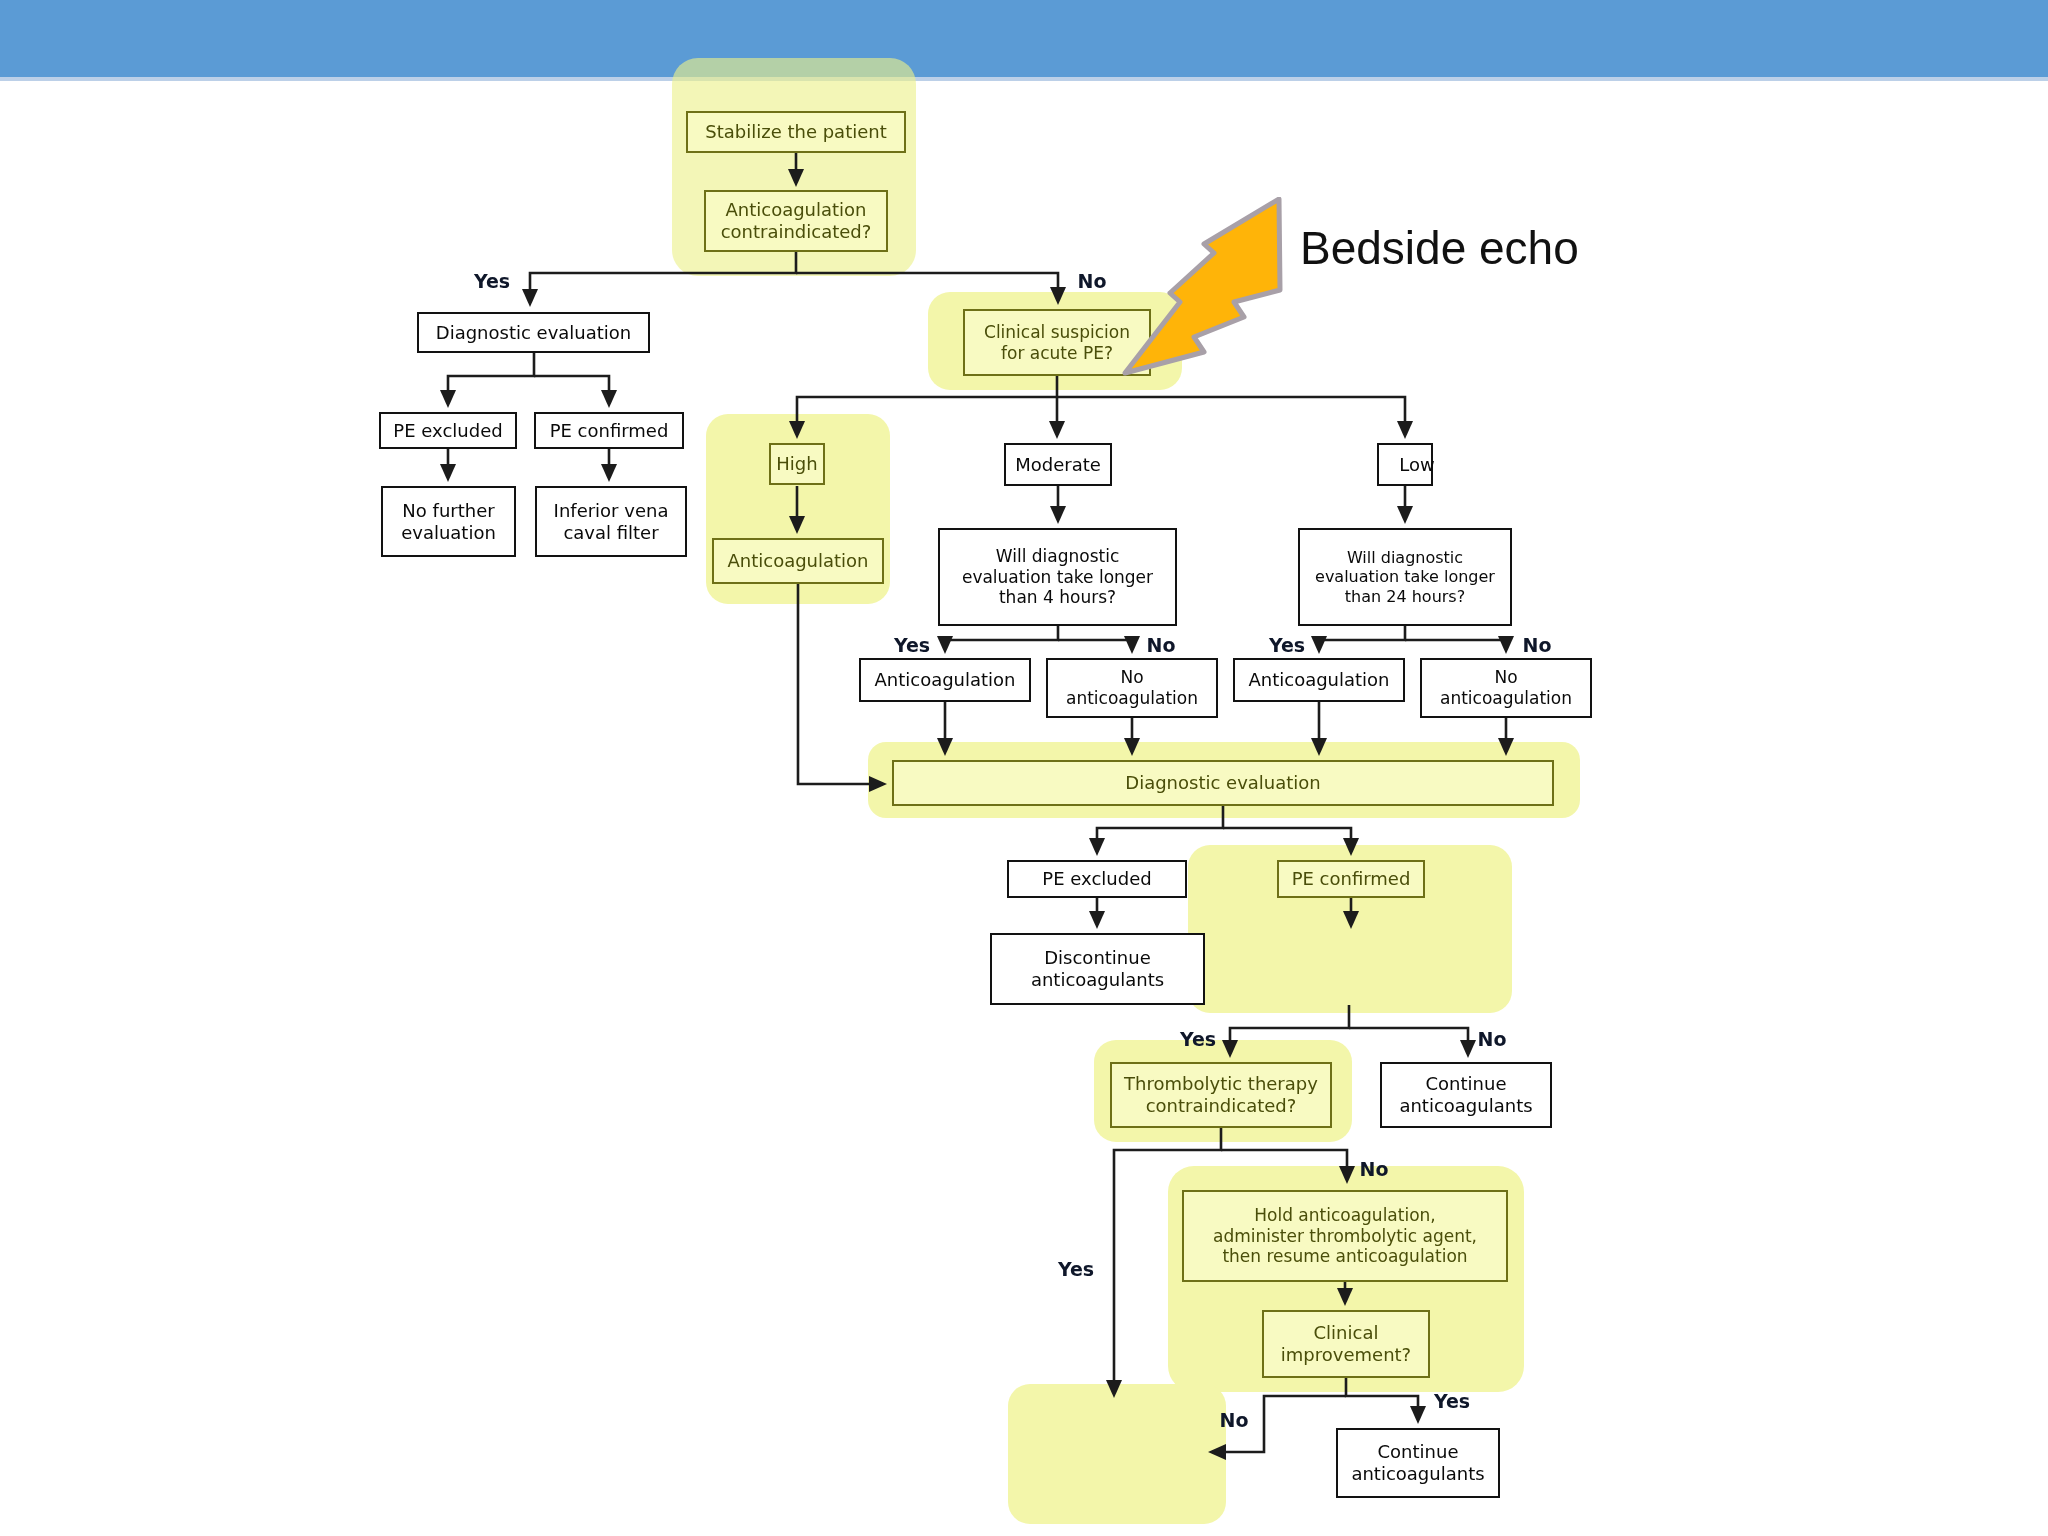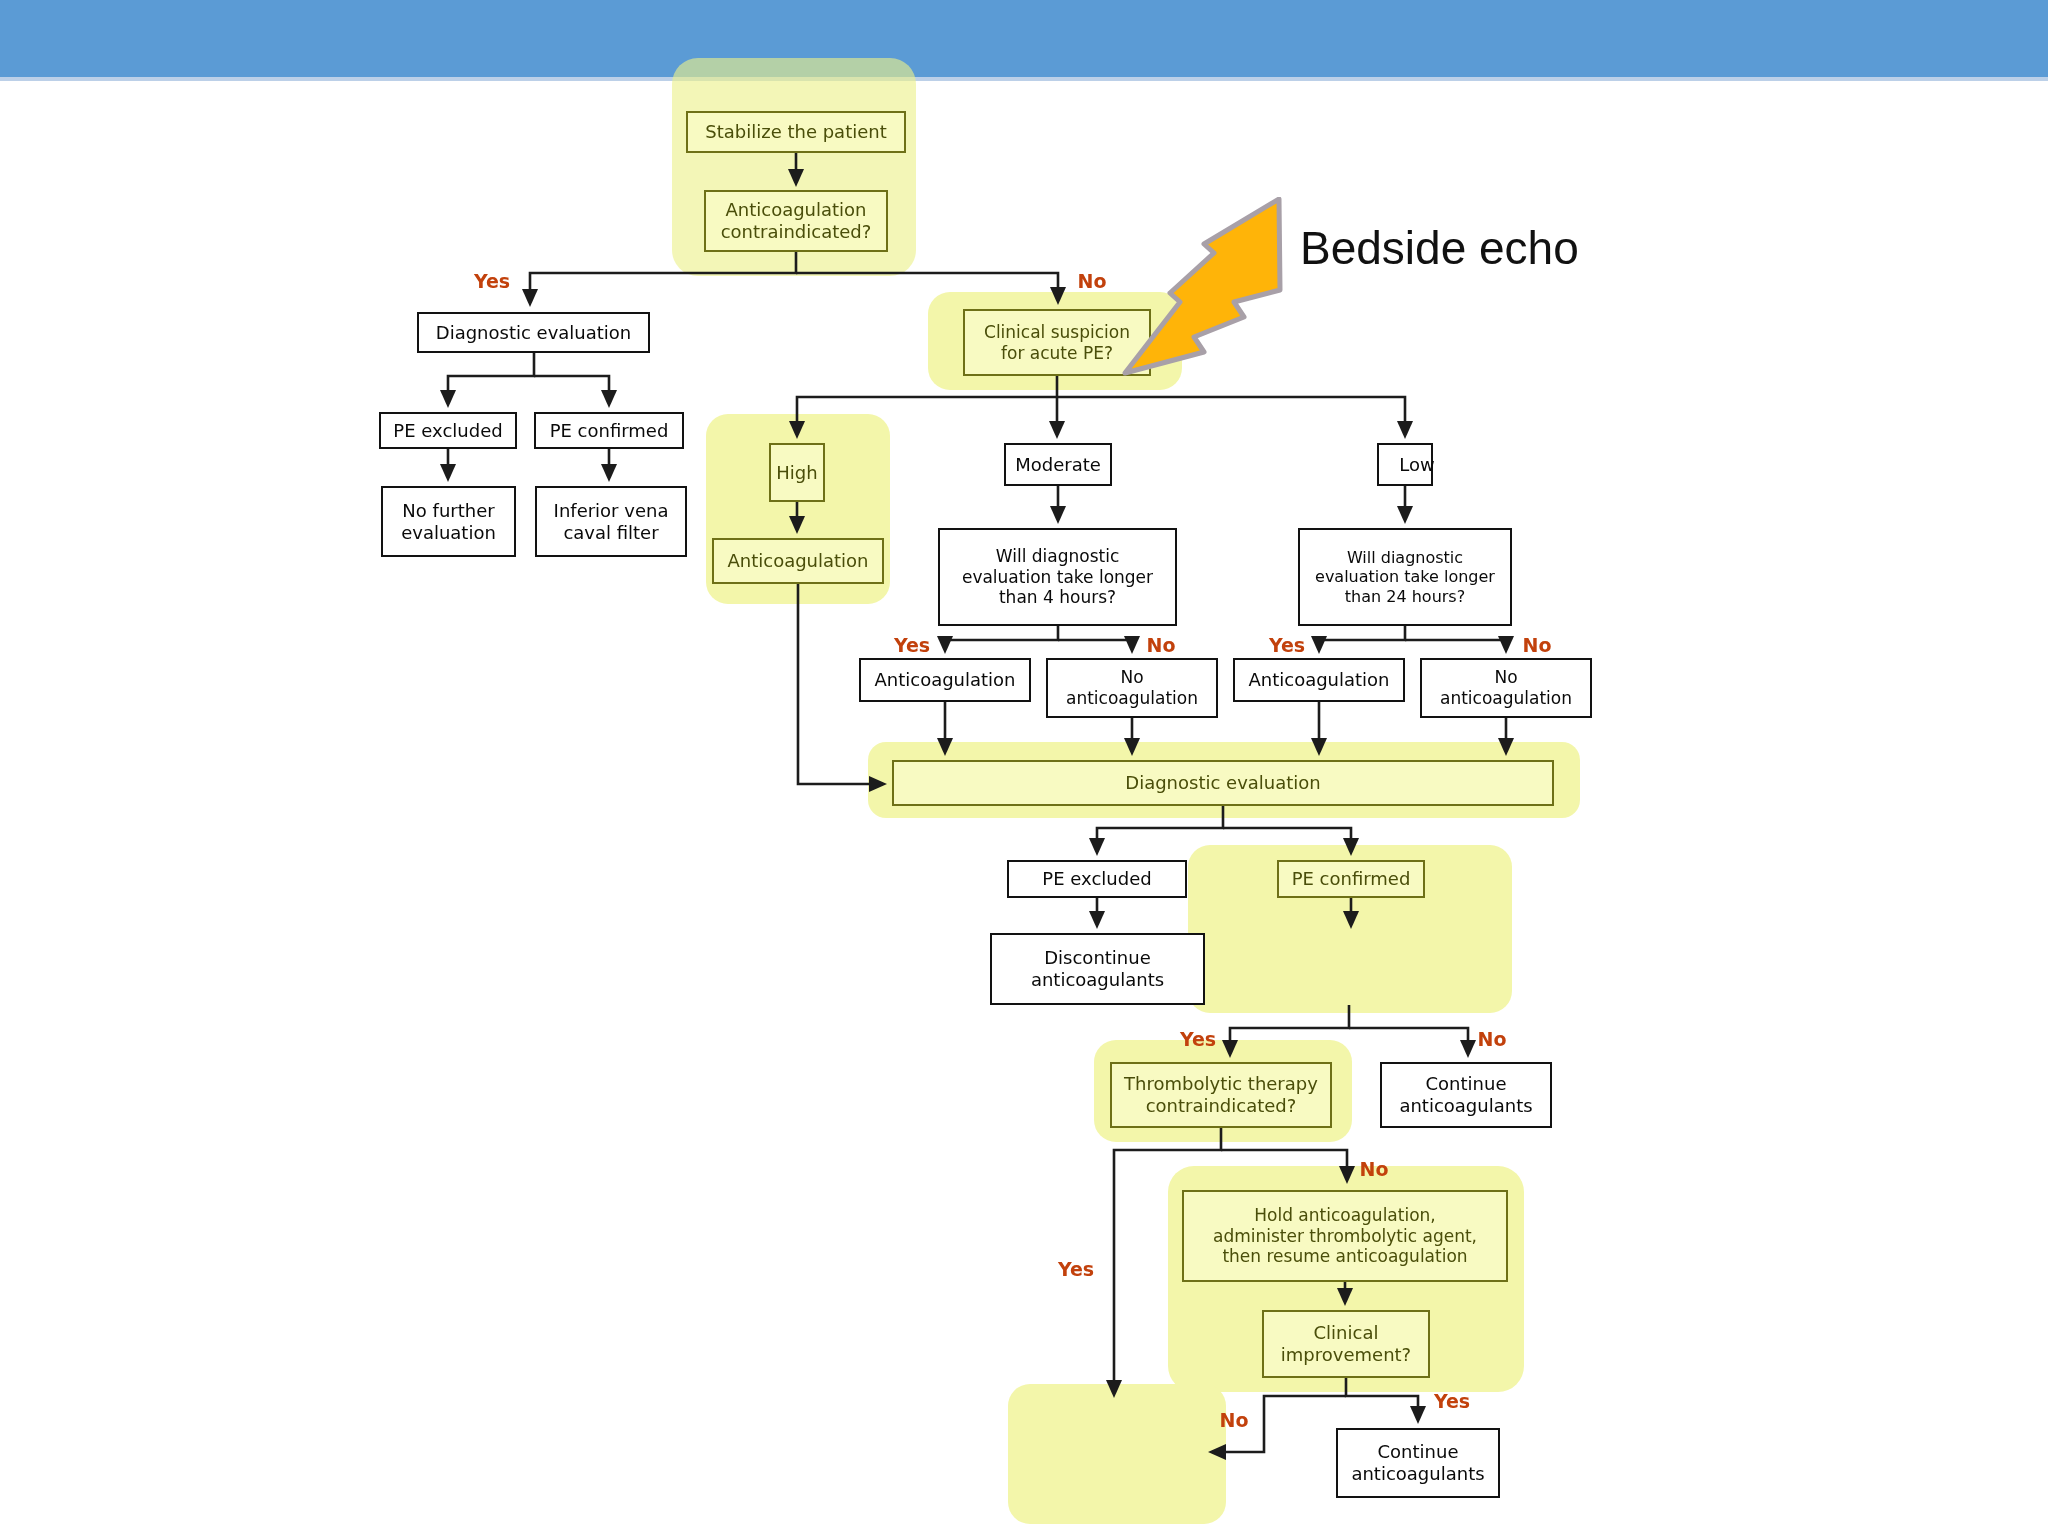--- a/index.html
+++ b/index.html
@@ -9,21 +9,21 @@
           border-bottom:4px solid #bcd0e8;z-index:0;}
   .blob{position:absolute;background:#f3f6aa;z-index:1;}
   .blob-t{position:absolute;background:rgba(236,241,138,0.62);z-index:1;}
   #connectors{position:absolute;left:0;top:0;z-index:2;}
   .node{position:absolute;z-index:3;display:flex;align-items:center;justify-content:center;
         text-align:center;white-space:pre-line;box-sizing:border-box;
         background:#ffffff;border:2px solid #121212;color:#0a0a0a;
         font-size:18px;line-height:1.22;padding:2px 4px;}
   .yellow{background:#f8fac2;border:2px solid #6e7017;color:#4a4e0a;}
   .elabel{position:absolute;z-index:4;transform:translate(-50%,-50%);
-          font-weight:bold;font-size:19px;color:#c2410c;white-space:nowrap;}
+          font-weight:bold;font-size:19px;color:#0f172a;white-space:nowrap;}
   #bolt{position:absolute;left:1122px;top:197px;z-index:5;}
   #annotation{position:absolute;left:1300px;top:221px;z-index:5;
               font-family:"Liberation Sans","DejaVu Sans",sans-serif;
               font-size:46px;color:#111;white-space:nowrap;}
 </style>
 </head>
 <body>
 
 <div id="slide">
 
@@ -86,21 +86,21 @@
 contraindicated?</div>
   <div class="node" style="left:417px;top:312px;width:233px;height:41px;">Diagnostic evaluation</div>
   <div class="node" style="left:379px;top:412px;width:138px;height:37px;">PE excluded</div>
   <div class="node" style="left:534px;top:412px;width:150px;height:37px;">PE confirmed</div>
   <div class="node" style="left:381px;top:486px;width:135px;height:71px;">No further
 evaluation</div>
   <div class="node" style="left:535px;top:486px;width:152px;height:71px;">Inferior vena
 caval filter</div>
   <div class="node yellow" style="left:963px;top:309px;width:188px;height:67px;font-size:17px;">Clinical suspicion
 for acute PE?</div>
-  <div class="node yellow" style="left:769px;top:443px;width:56px;height:59px;">High</div>
+  <div class="node yellow" style="left:769px;top:443px;width:56px;height:42px;">High</div>
   <div class="node" style="left:1004px;top:443px;width:108px;height:43px;">Moderate</div>
   <div class="node" style="left:1377px;top:443px;width:56px;height:43px;padding-left:28px;">Low</div>
   <div class="node yellow" style="left:712px;top:538px;width:172px;height:46px;">Anticoagulation</div>
   <div class="node" style="left:938px;top:528px;width:239px;height:98px;font-size:17px;">Will diagnostic
 evaluation take longer
 than 4 hours?</div>
   <div class="node" style="left:1298px;top:528px;width:214px;height:98px;font-size:16px;">Will diagnostic
 evaluation take longer
 than 24 hours?</div>
   <div class="node" style="left:859px;top:658px;width:172px;height:44px;">Anticoagulation</div>

